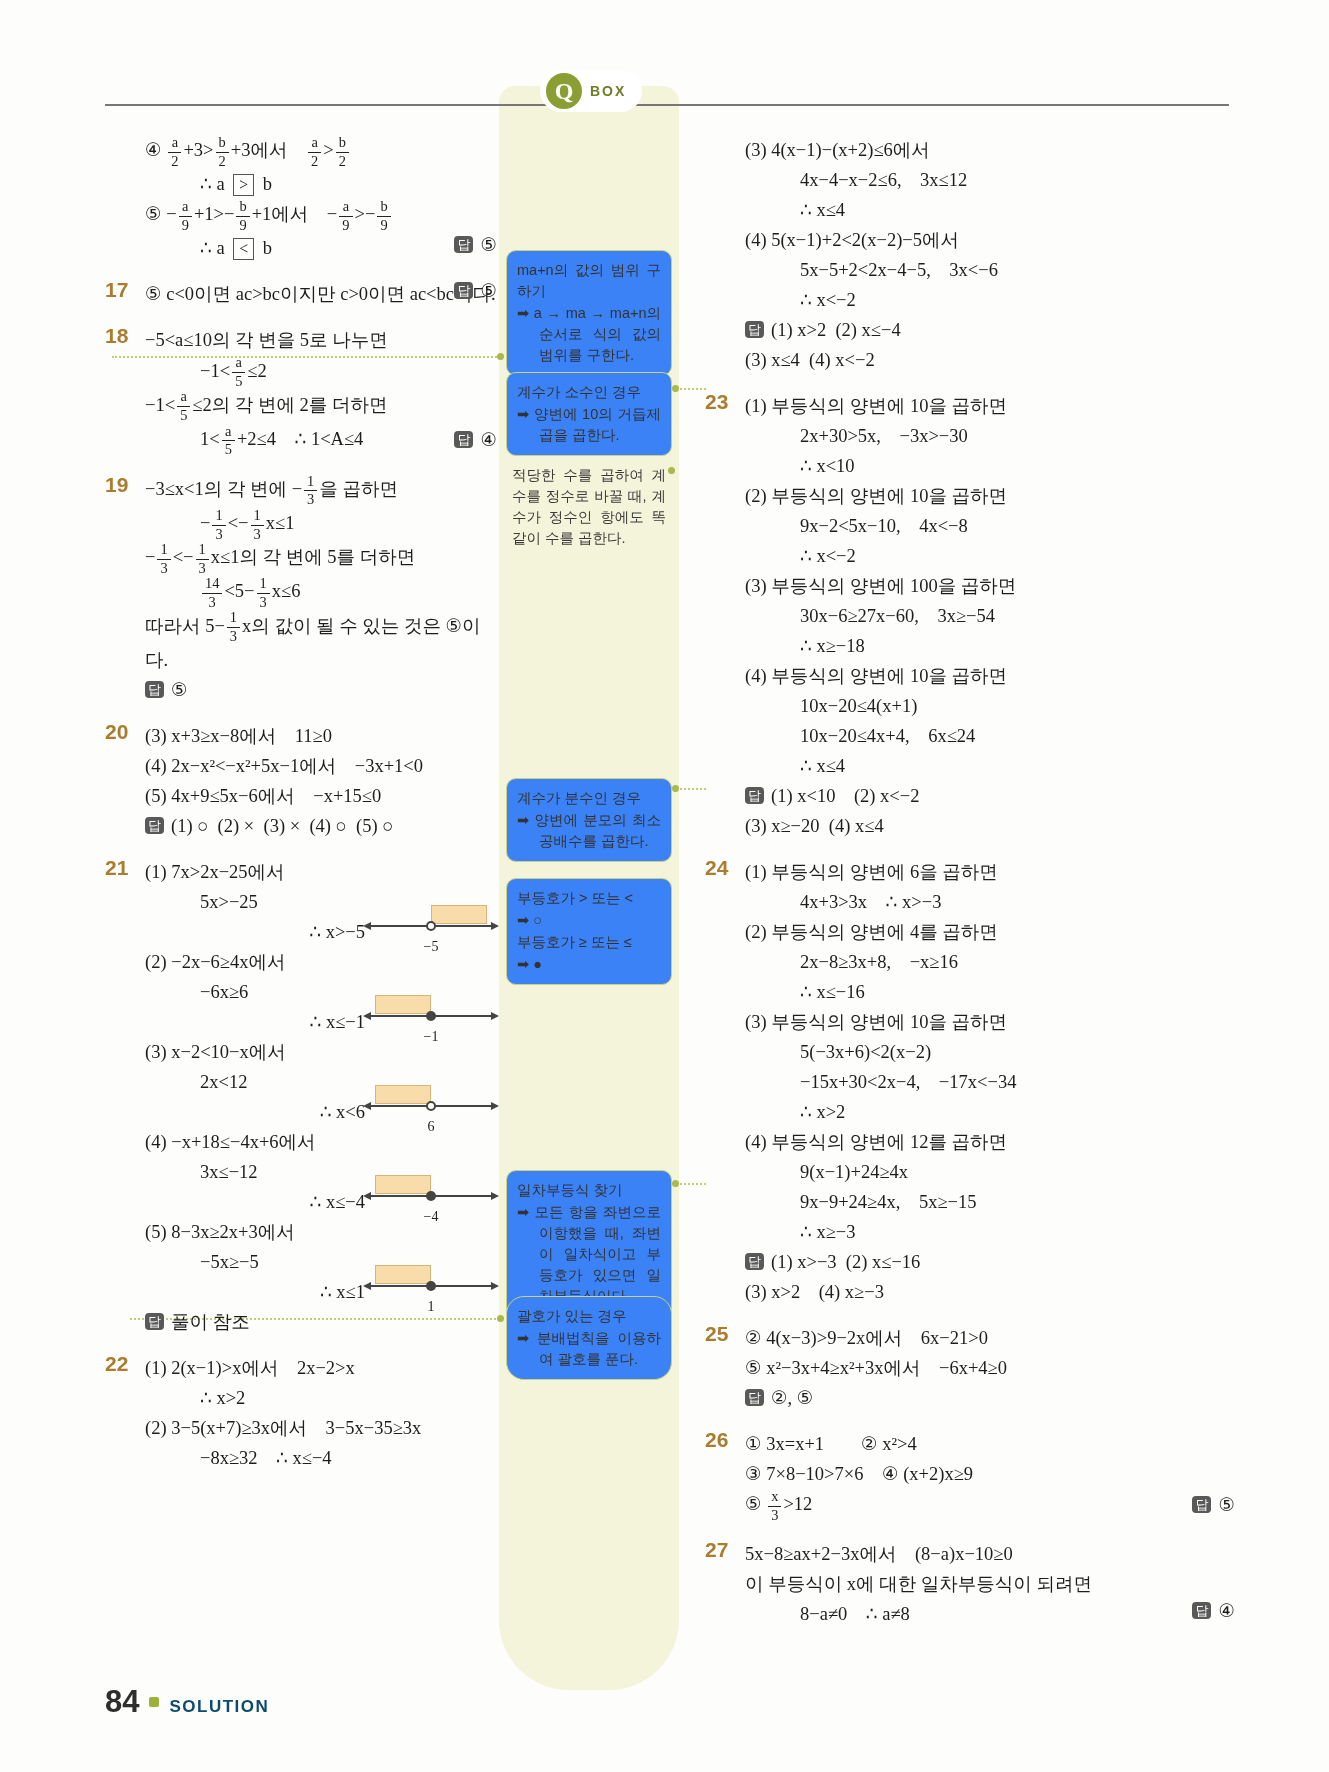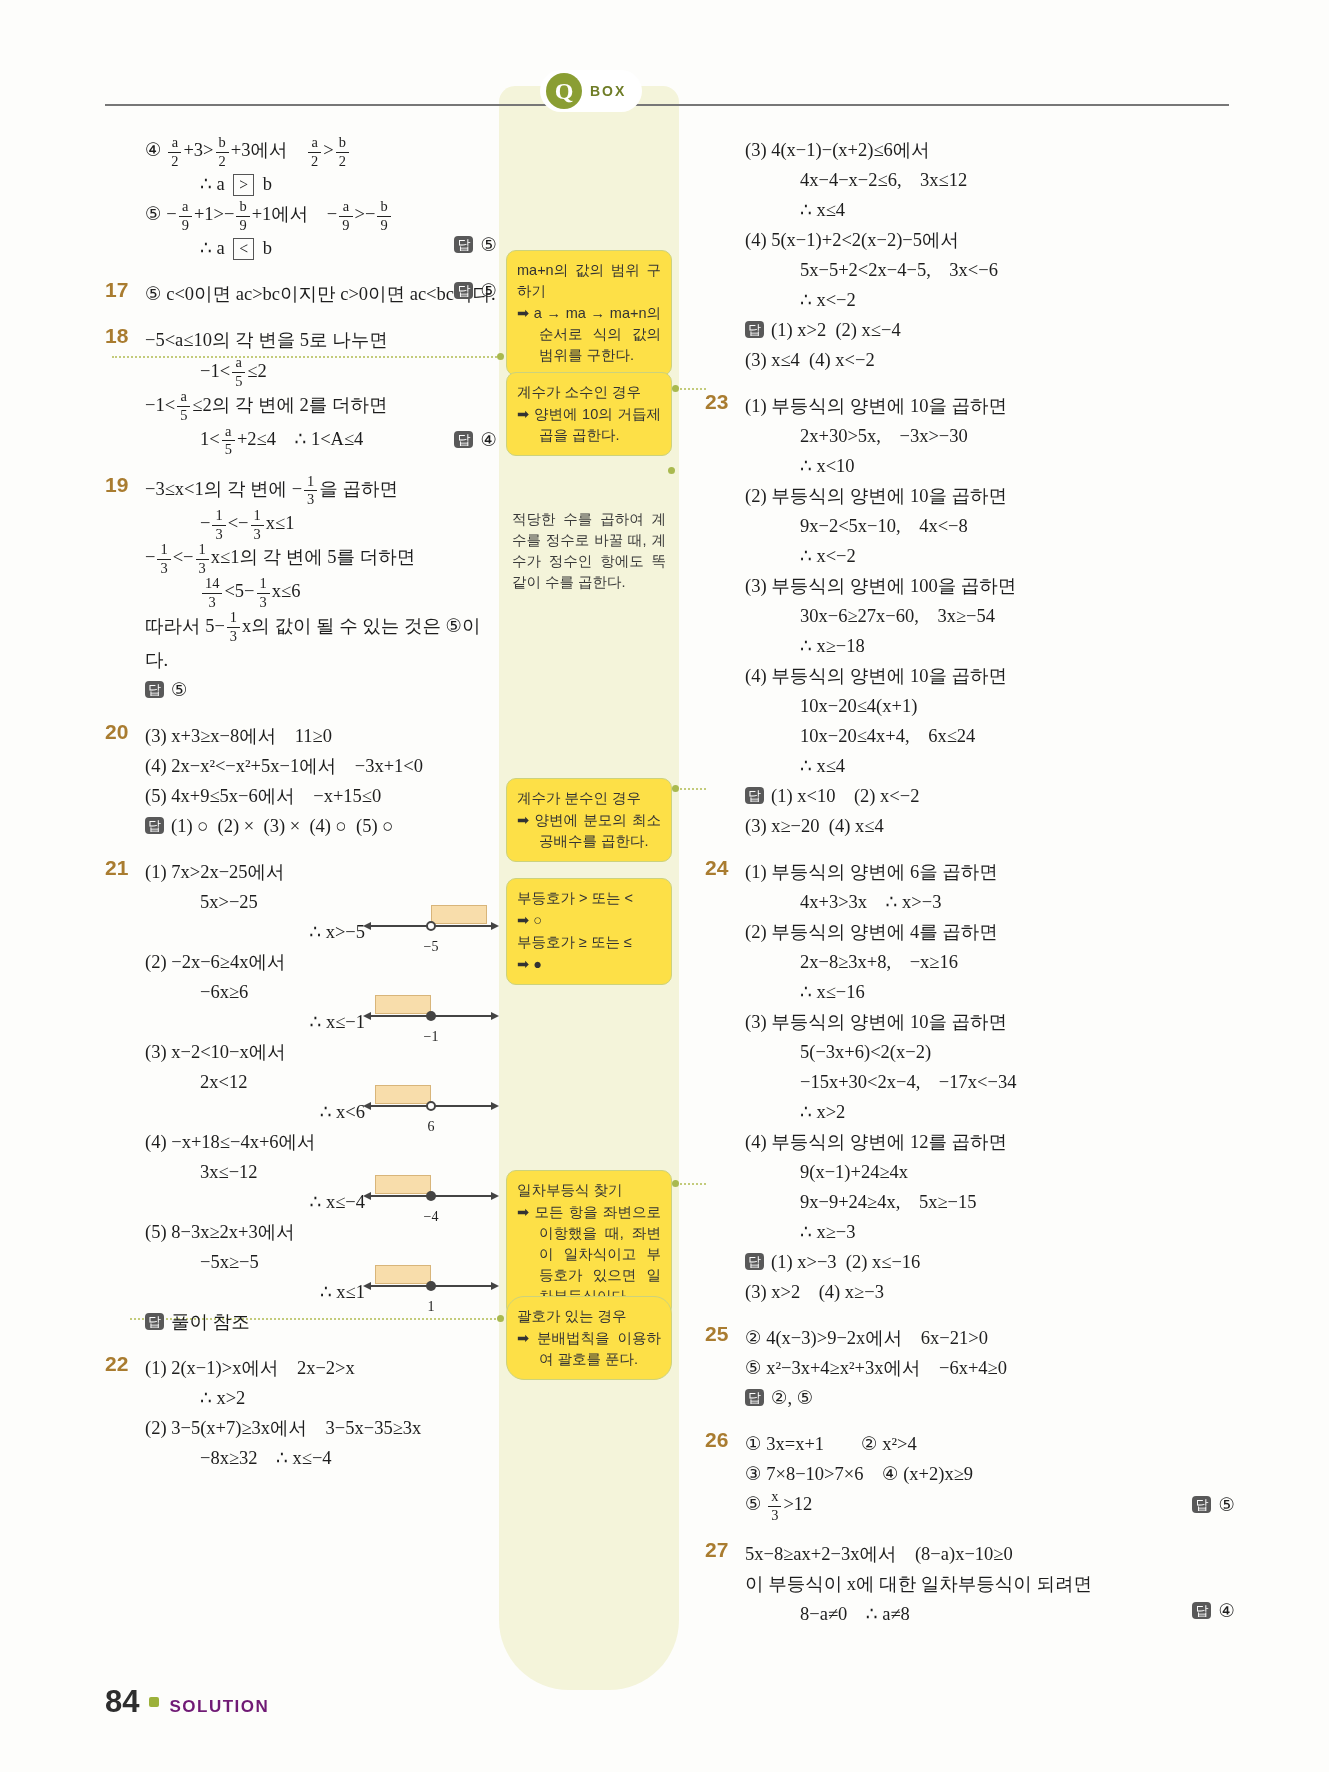--- a/index.html
+++ b/index.html
@@ -12,21 +12,21 @@
         display:flex;align-items:center;gap:8px;padding:0 16px 0 6px;z-index:4;}
   .q-circle{width:36px;height:36px;border-radius:50%;background:#8a9e33;color:#fff;font-weight:bold;
         font-size:24px;display:flex;align-items:center;justify-content:center;font-family:"Liberation Serif","DejaVu Serif",serif;}
   .q-label{color:#6f7d27;font-weight:bold;font-size:14px;letter-spacing:2px;}
 
   
   .mid-band{position:absolute;left:499px;top:86px;width:180px;height:1604px;background:#f4f4da;
         border-radius:16px 16px 70px 70px;z-index:1;}
 
   
-  .callout{position:absolute;left:506px;width:166px;box-sizing:border-box;background:#fde047;
+  .callout{position:absolute;left:506px;width:166px;box-sizing:border-box;background:#3b82f6;
         border:1.5px solid #ccd27c;border-radius:10px;padding:8px 10px;z-index:3;
         font-size:14.5px;line-height:1.45;color:#333;text-align:justify;}
   .callout.plain{background:transparent;border:none;border-radius:0;padding:4px 6px;color:#3a3a3a;}
   .cl-line{margin:1px 0;}
   .cl-arrow{padding-left:22px;text-indent:-22px;}
 
   
   .dotline{position:absolute;border-top:2px dotted #c3cb7b;z-index:2;}
   .gdot{position:absolute;width:7px;height:7px;border-radius:50%;background:#a9b94f;z-index:3;}
 
@@ -64,21 +64,21 @@
   .nl-right{left:50%;right:10px;}
   .nl-left{left:10px;right:50%;}
   .nl-dot{position:absolute;top:24px;left:calc(50% - 5px);width:10px;height:10px;border-radius:50%;box-sizing:border-box;z-index:2;}
   .nl-open{background:#fff;border:2px solid #444;}
   .nl-closed{background:#444;}
   .nl-label{position:absolute;top:35px;left:0;width:100%;text-align:center;font-size:14px;color:#222;}
 
   
   .footer{position:absolute;left:105px;top:1684px;display:flex;align-items:baseline;gap:10px;z-index:2;}
   .footer-num{font-size:31px;font-weight:bold;color:#2e2e2e;}
-  .footer-label{font-size:17px;color:#701a75;letter-spacing:1.5px;font-weight:bold;}
+  .footer-label{font-size:17px;color:#0c4a6e;letter-spacing:1.5px;font-weight:bold;}
   .footer-mark{width:10px;height:10px;background:#9cb13a;border-radius:2px;align-self:center;}
 </style>
 </head>
 <body>
 
 <div class="page">
 
   <div class="top-rule"></div>
 
   <div class="mid-band"></div>
@@ -285,21 +285,21 @@
   </div>
 
 <div class="callout" style="top: 250px;">
       <div class="cl-line">ma+n의 값의 범위 구하기</div>
       <div class="cl-line cl-arrow">➡ a → ma → ma+n의 순서로 식의 값의 범위를 구한다.</div>
     </div>
     <div class="callout" style="top: 372px;">
       <div class="cl-line">계수가 소수인 경우</div>
       <div class="cl-line cl-arrow">➡ 양변에 10의 거듭제곱을 곱한다.</div>
     </div>
-    <div class="callout plain" style="top: 460px; margin-top: 44px;">
+    <div class="callout plain" style="top: 460px;">
       <div class="cl-line">적당한 수를 곱하여 계수를 정수로 바꿀 때, 계수가 정수인 항에도 똑같이 수를 곱한다.</div>
     </div>
     <div class="callout" style="top: 778px;">
       <div class="cl-line">계수가 분수인 경우</div>
       <div class="cl-line cl-arrow">➡ 양변에 분모의 최소공배수를 곱한다.</div>
     </div>
     <div class="callout" style="top: 878px;">
       <div class="cl-line">부등호가 &gt; 또는 &lt;</div>
       <div class="cl-line cl-arrow">➡ ○</div>
       <div class="cl-line">부등호가 ≥ 또는 ≤</div>

